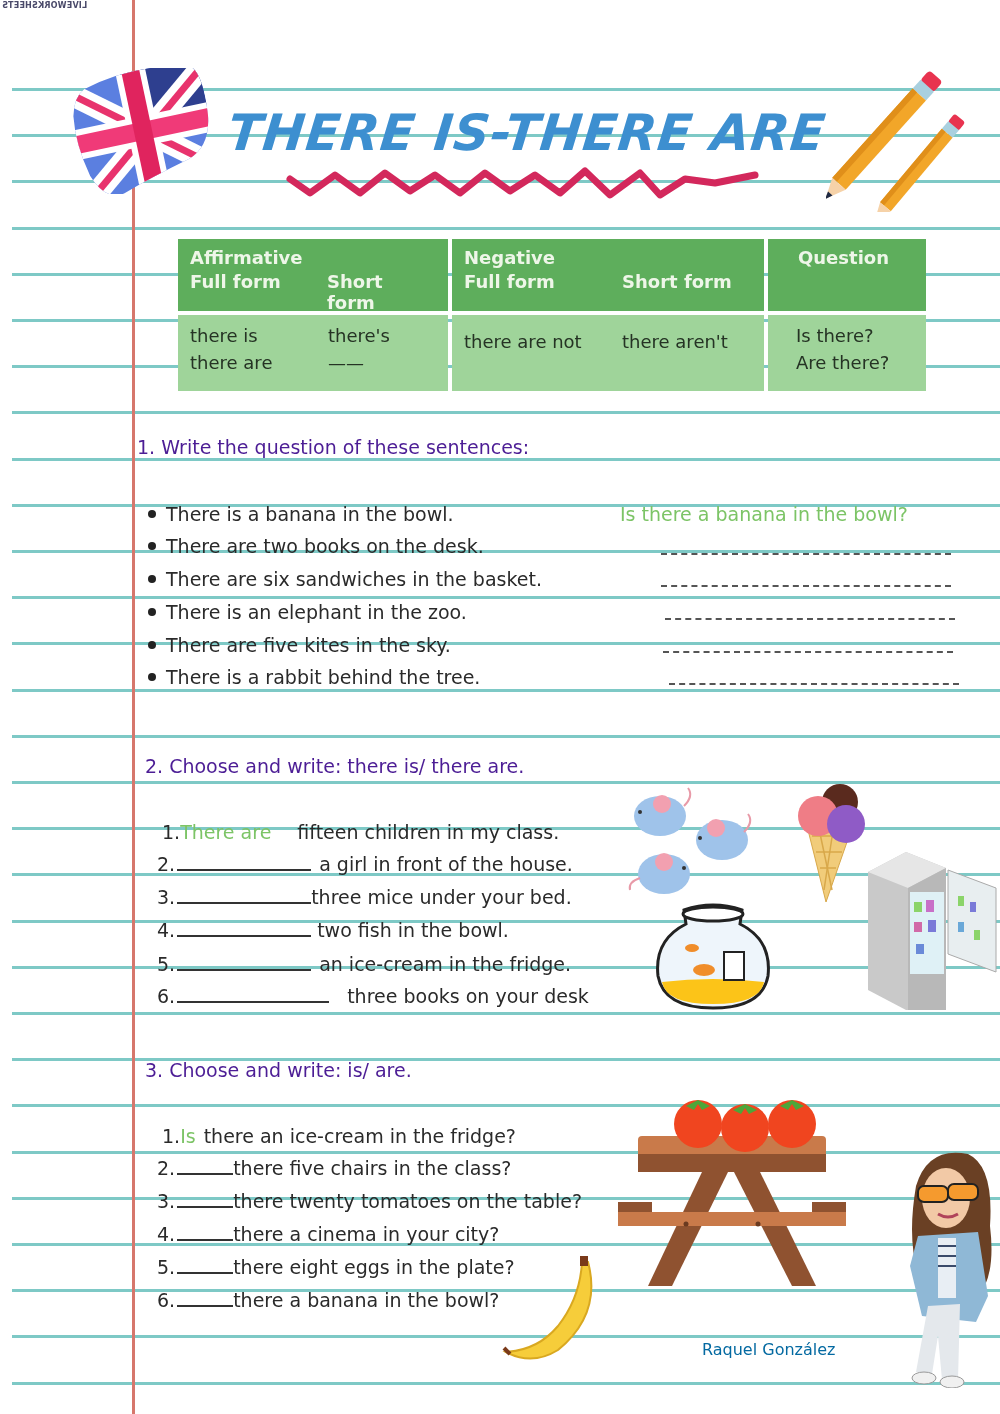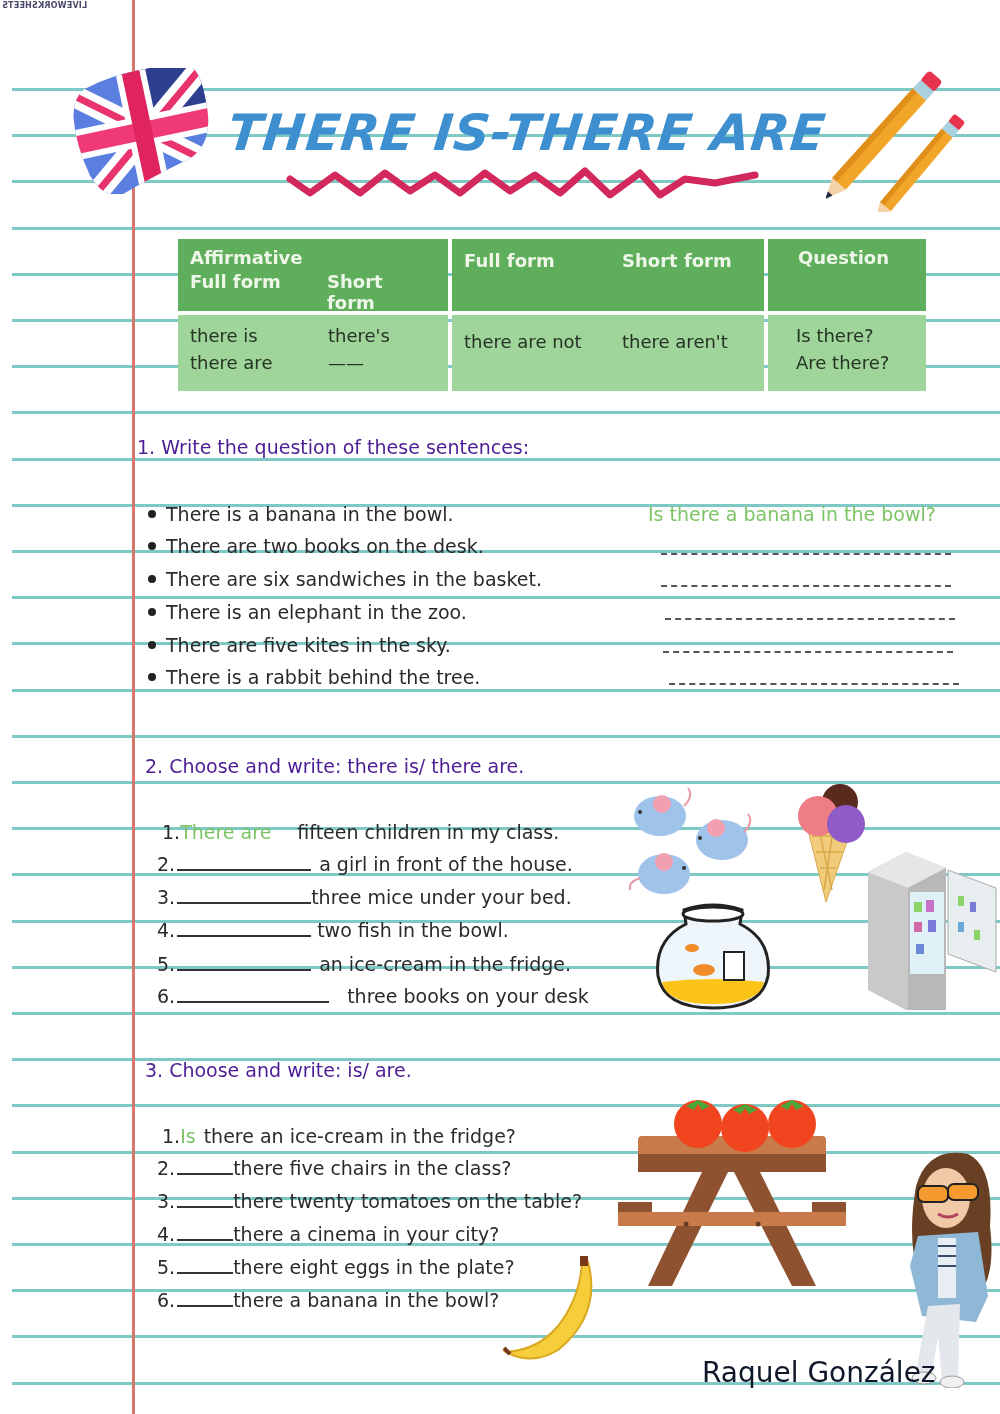--- a/index.html
+++ b/index.html
@@ -31,21 +31,21 @@
   .answer-green { color: #7cc466; }
 
   .bullet-item { position: absolute; left: 148px; display: flex; align-items: center; z-index: 4; }
   .bullet-dot { width: 8px; height: 8px; border-radius: 50%; background: #222; margin-right: 10px; }
 
   .answer-line { position: absolute; height: 0; border-top: 2px dashed #555; z-index: 4; }
   .blank { display: inline-block; border-bottom: 2px solid #333; height: 16px; vertical-align: baseline; margin: 0 4px 0 2px; }
 
   .numbered { position: absolute; z-index: 4; }
 
-  .signature { position: absolute; left: 702px; top: 1340px; font-size: 28px; color: #0f172a; z-index: 4; margin-top: 16px; }
+  .signature { position: absolute; left: 702px; top: 1340px; font-size: 16px; color: #0369a1; z-index: 4; }
 </style>
 </head>
 <body>
 
 <div id="ruled-lines">
     <div class="ruled-line" style="top: 88px;"></div>
     <div class="ruled-line" style="top: 134.2px;"></div>
     <div class="ruled-line" style="top: 180.4px;"></div>
     <div class="ruled-line" style="top: 226.6px;"></div>
     <div class="ruled-line" style="top: 272.8px;"></div>
@@ -142,20 +142,21 @@
           <span>there's</span>
         </div>
       <div class="gt-row" style="margin-top:6px;">
           <span style="width:138px;">there are</span>
           <span>——</span>
         </div>
     </div>
   </div>
   <div class="gt-col" style="width:312px;">
     <div class="gt-head">
+      <div>Negative</div>
       <div class="gt-sub">
         <span style="width:158px;">Full form</span>
         <span>Short form</span>
       </div>
     </div>
     <div class="gt-body">
       <div class="gt-row" style="margin-top:6px;">
           <span style="width:158px;">there are not</span>
           <span>there aren't</span>
         </div>
@@ -196,21 +197,21 @@
   </div>
 <div class="bullet-item hw" style="top:634px;">
     <span class="bullet-dot"></span>
     <span>There are five kites in the sky.</span>
   </div>
 <div class="bullet-item hw" style="top:666px;">
     <span class="bullet-dot"></span>
     <span>There is a rabbit behind the tree.</span>
   </div>
 
-<div class="abs hw answer-green" style="left:648px; top:503px;">Is there a banana in the bowl?</div>
+<div class="abs hw answer-green" style="left:620px; top:503px;">Is there a banana in the bowl?</div>
 <div class="answer-line" style="left:661px; top:553px; width:290px;"></div>
 <div class="answer-line" style="left:661px; top:585px; width:290px;"></div>
 <div class="answer-line" style="left:665px; top:618px; width:290px;"></div>
 <div class="answer-line" style="left:663px; top:651px; width:290px;"></div>
 <div class="answer-line" style="left:669px; top:683px; width:290px;"></div>
 
 <div class="abs hw section-title" style="left:145px; top:755px;">2. Choose and write: there is/ there are.</div>
 
 <div class="numbered hw" style="left:162px; top:821px;">
   <span>1.</span><span class="answer-green">There are</span><span style="margin-left:26px;">fifteen children in my class.</span>

